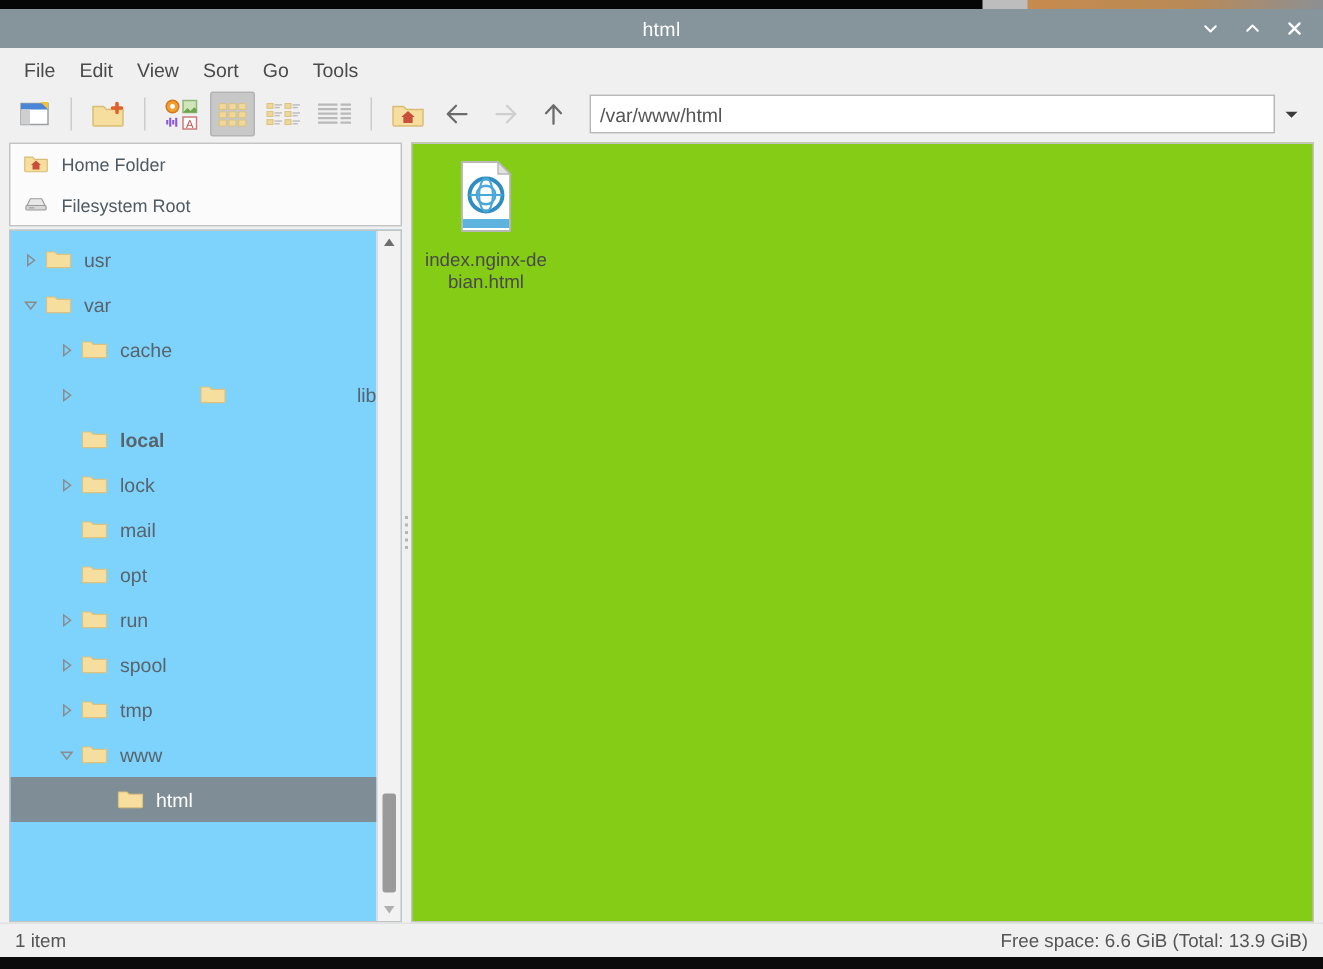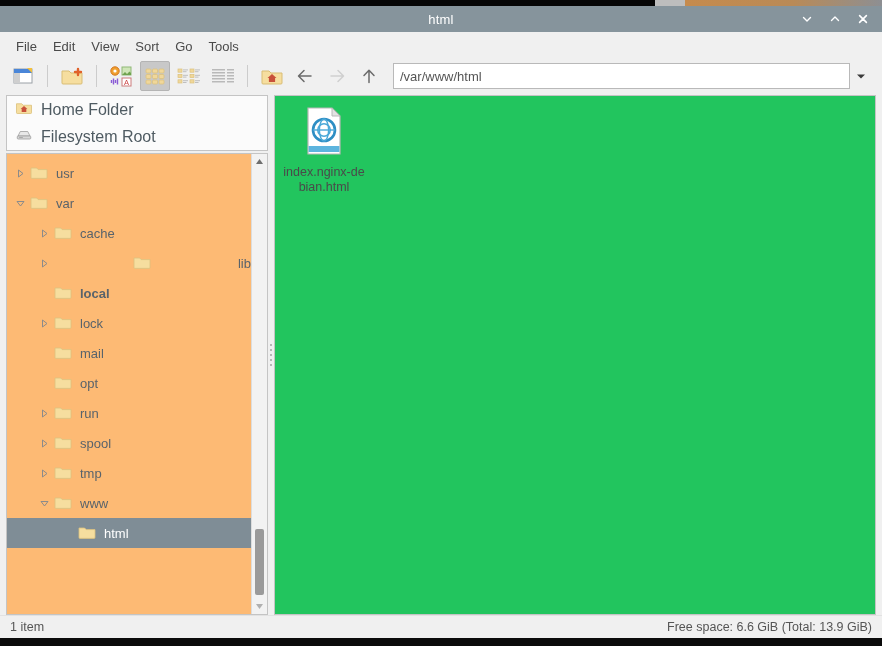--- a/index.html
+++ b/index.html
@@ -78,25 +78,25 @@
     flex: 1; display: flex; background: #f0f0f0; padding: 0 6px 0 6px;
     box-sizing: border-box; min-height: 0;
   }
   .leftcol { width: 262px; display: flex; flex-direction: column; min-height: 0; }
 
   .places {
     border: 1px solid #c4c4c4; background: #fbfbfb; height: 56px;
     box-sizing: border-box; flex: none; margin-bottom: 2px;
   }
   .place-row { height: 27px; display: flex; align-items: center; padding-left: 8px;
-               font-size: 16px; color: #4f5b62; cursor: default; }
+               font-size: 12px; color: #4f5b62; cursor: default; }
   .place-row .lbl { margin-left: 8px; }
 
   .treewrap {
-    flex: 1; border: 1px solid #c4c4c4; background: #fdba74;
+    flex: 1; border: 1px solid #c4c4c4; background: #7dd3fc;
     display: flex; min-height: 0; box-sizing: border-box;
   }
   .tree {
     flex: 1; overflow: hidden; padding-top: 4px; position: relative;
   }
   .trow {
     height: 30px; display: flex; align-items: center; font-size: 13px;
     color: #59636b; cursor: default; padding-left: 4px;
   }
   .trow.sel { background: #7f8d96; color: #ffffff; }
@@ -114,21 +114,21 @@
               border-radius: 2px; bottom: 4px; height: 66px; cursor: default; }
 
   
   .splitter { width: 6px; display: flex; align-items: center; justify-content: center;
               background: #f0f0f0; cursor: col-resize; }
   .grip { display: flex; flex-direction: column; gap: 3px; }
   .grip i { width: 2px; height: 2px; background: #b6b6b6; display: block; }
 
   
   .filepane {
-    flex: 1; border: 1px solid #c4c4c4; background: #22c55e;
+    flex: 1; border: 1px solid #c4c4c4; background: #84cc16;
     padding: 8px 6px; box-sizing: border-box; overflow: hidden;
   }
   .fileitem { width: 86px; display: flex; flex-direction: column;
               align-items: center; cursor: default; padding-top: 2px; }
   .fname { margin-top: 5px; font-size: 12.5px; color: #4a4a4a; text-align: center;
            line-height: 15px; word-break: break-all; }
 
   
   .statusbar {
     height: 22px; background: #f0f0f0; display: flex; align-items: center;

